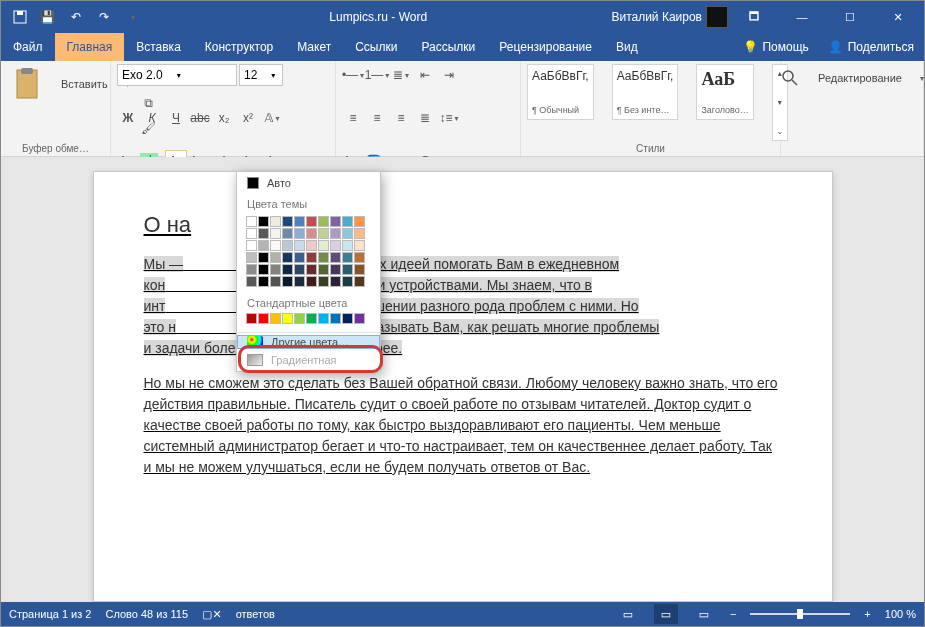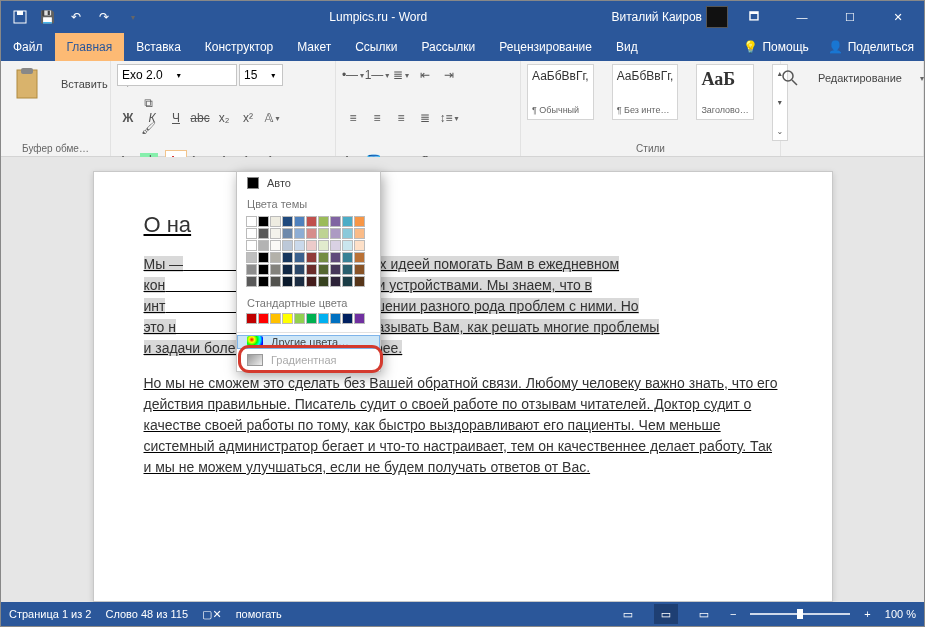--- a/index.html
+++ b/index.html
@@ -132,21 +132,21 @@
   </div>
 
   <div class="group" style="width:225px">
     <div class="col" style="width:100%">
       <div class="row">
         <div class="fontbox" style="width:120px">
             <span>Exo 2.0</span>
             <span style="font-size:8px">▾</span>
           </div>
         <div class="fontbox" style="width:44px">
-            <span>15</span>
+            <span>12</span>
             <span style="font-size:8px">▾</span>
           </div>
       </div>
       <div class="row">
         <div class="smbtn" style="font-weight:bold">Ж</div>
         <div class="smbtn" style="font-style:italic">К</div>
         <div class="smbtn" style="text-decoration:underline">Ч</div>
         <div class="smbtn" style="text-decoration:line-through">abc</div>
         <div class="smbtn">x₂</div>
         <div class="smbtn">x²</div>
@@ -336,21 +336,21 @@
     <div class="grad-icon"></div>
     <span>Градиентная</span>
   </div>
 </div>
 <div class="highlight-ring"></div>
 
 <div class="statusbar">
   <span>Страница 1 из 2</span>
   <span>Слово 48 из 115</span>
   <span>▢✕</span>
-  <span>помогать</span>
+  <span>ответов</span>
   <div class="status-spacer"></div>
   <div class="view-btn">▭</div>
   <div class="view-btn" style="background:#1e3f73">▭</div>
   <div class="view-btn">▭</div>
   <span>−</span>
   <div class="zoom-track">
       <div class="zoom-thumb"></div>
     </div>
   <span>+</span>
   <span>100 %</span>

